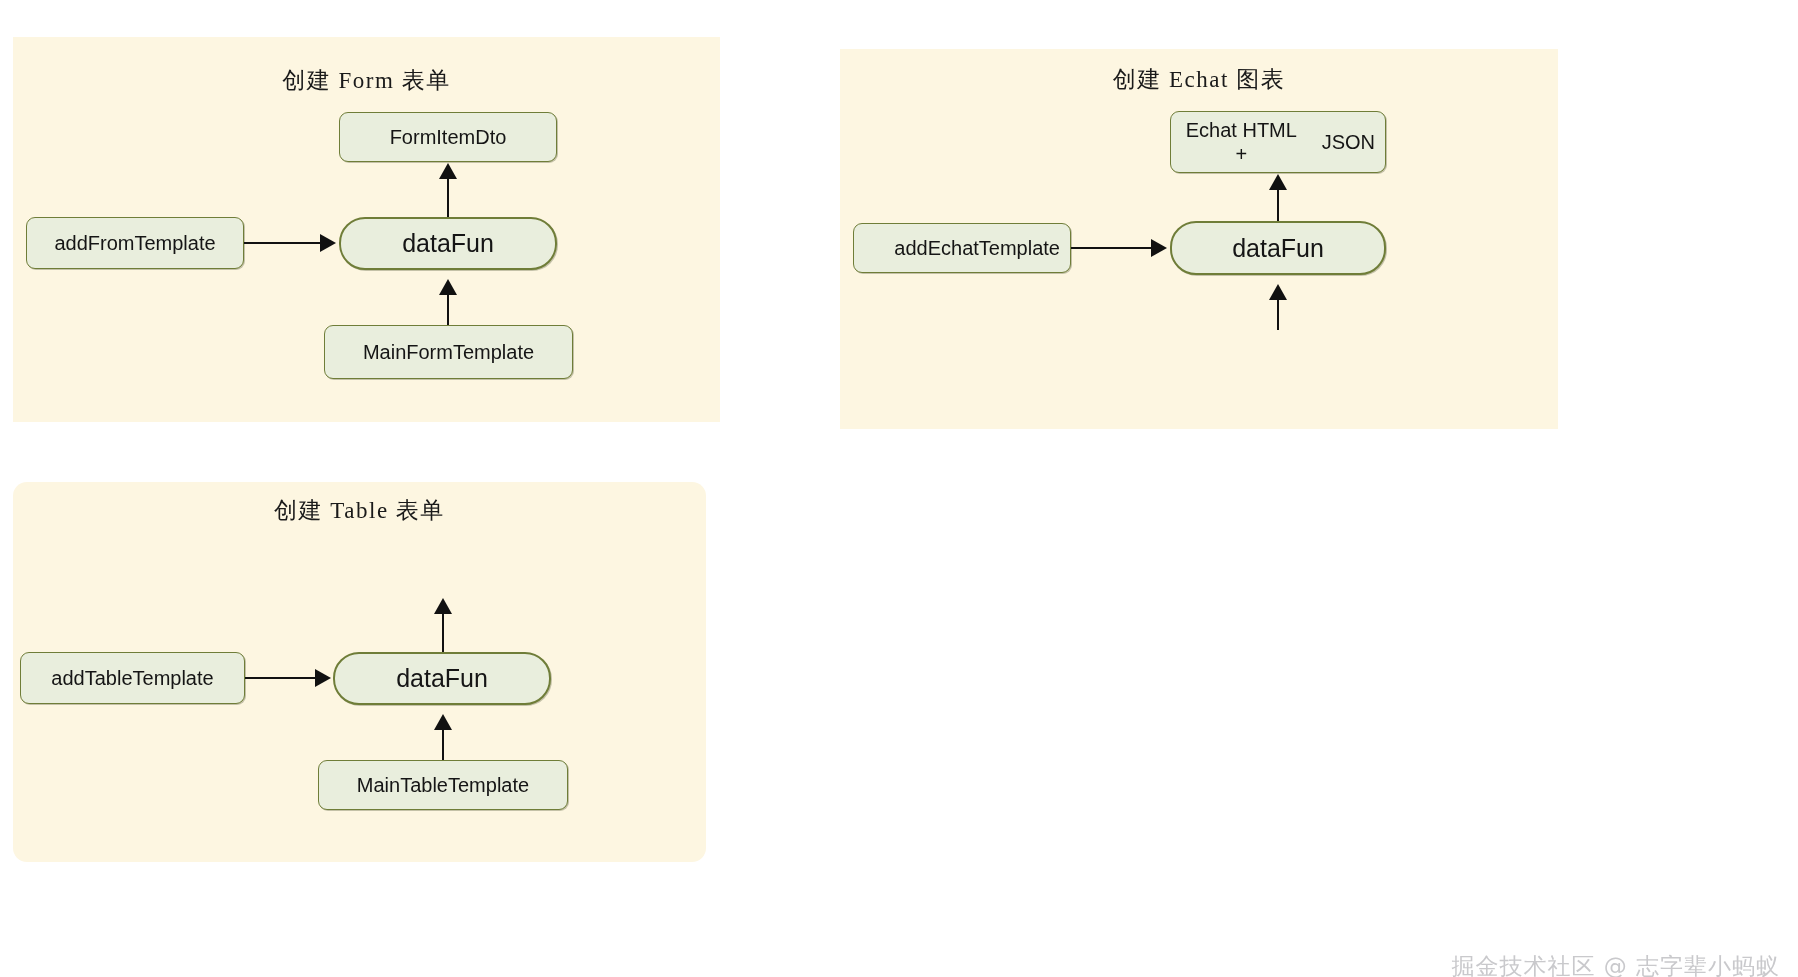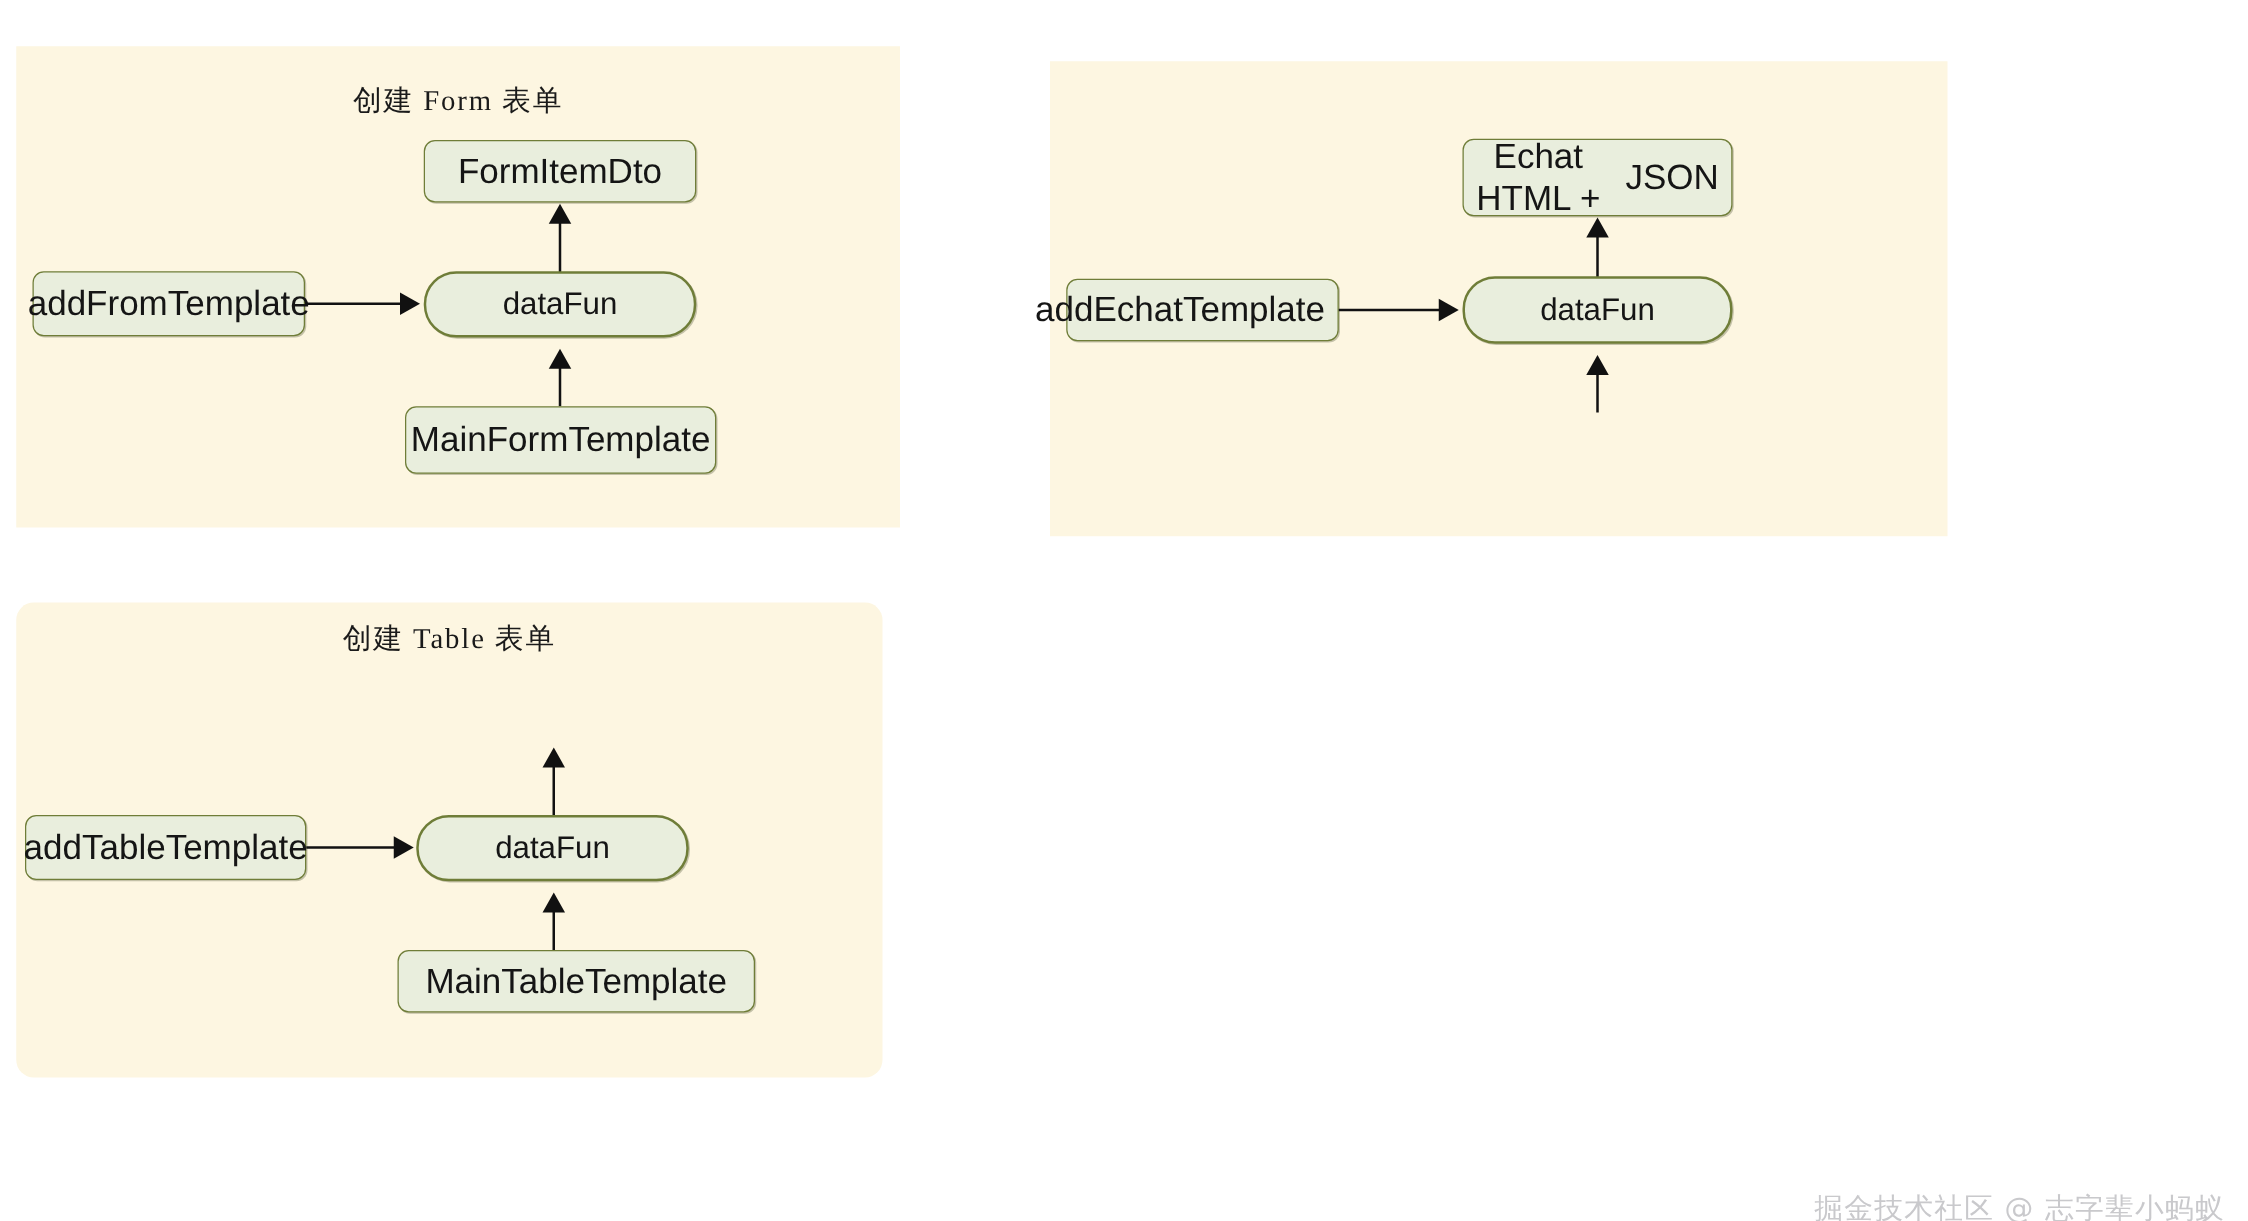--- a/index.html
+++ b/index.html
@@ -45,21 +45,21 @@
     position: absolute;
     box-sizing: border-box;
     background: #e9eedd;
     border: 1.6px solid #6f7d38;
     border-radius: 9px;
     display: flex;
     align-items: center;
     justify-content: center;
     text-align: center;
     color: #151515;
-    font-size: 28px;
+    font-size: 20px;
     font-weight: 400;
     line-height: 1.22;
     box-shadow: 1px 1px 0 rgba(90,95,60,0.35);
   }
   .node.pill {
     border-radius: 26px;
     border-width: 2px;
     font-size: 25px;
   }
   .node .lbl { display: block; padding: 0 10px; }
@@ -123,20 +123,21 @@
 
     <div class="arrow-line" style="left:434px; top:255px; width:2px; height:33px;"></div>
     <div class="arrow-head up" style="left:426px; top:242px;"></div>
 
     <div class="node" style="left:311px; top:288px; width:249px; height:54px;">
       <span class="lbl">MainFormTemplate</span>
     </div>
   </div>
 
   <div class="panel" style="left:840px; top:22px; width:718px; height:380px;">
+    <div class="panel-title" style="top:15px;">创建 Echat 图表</div>
 
     <div class="node" style="left:330px; top:62px; width:216px; height:62px; flex-direction:row;">
       <span class="lbl">Echat HTML +</span>
       <span class="lbl">JSON</span>
     </div>
 
     <div class="arrow-line" style="left:437px; top:138px; width:2px; height:48px;"></div>
     <div class="arrow-head up" style="left:429px; top:125px;"></div>
 
     <div class="node" style="left:13px; top:174px; width:218px; height:50px;justify-content:flex-end;">
@@ -169,20 +170,20 @@
     <div class="arrow-line" style="left:232px; top:195px; width:72px; height:2.4px;"></div>
     <div class="arrow-head right" style="left:302px; top:187px;"></div>
 
     <div class="node pill" style="left:320px; top:170px; width:218px; height:53px;">
       <span class="lbl">dataFun</span>
     </div>
 
     <div class="arrow-line" style="left:429px; top:245px; width:2px; height:33px;"></div>
     <div class="arrow-head up" style="left:421px; top:232px;"></div>
 
-    <div class="node" style="left:305px; top:278px; width:286px; height:50px;">
+    <div class="node" style="left:305px; top:278px; width:250px; height:50px;">
       <span class="lbl">MainTableTemplate</span>
     </div>
   </div>
 
   <div class="watermark" style="right:18px; bottom:22px;text-align:right;">掘金技术社区 @ 志字辈小蚂蚁</div>
 
 </div>
 
 </body></html>

